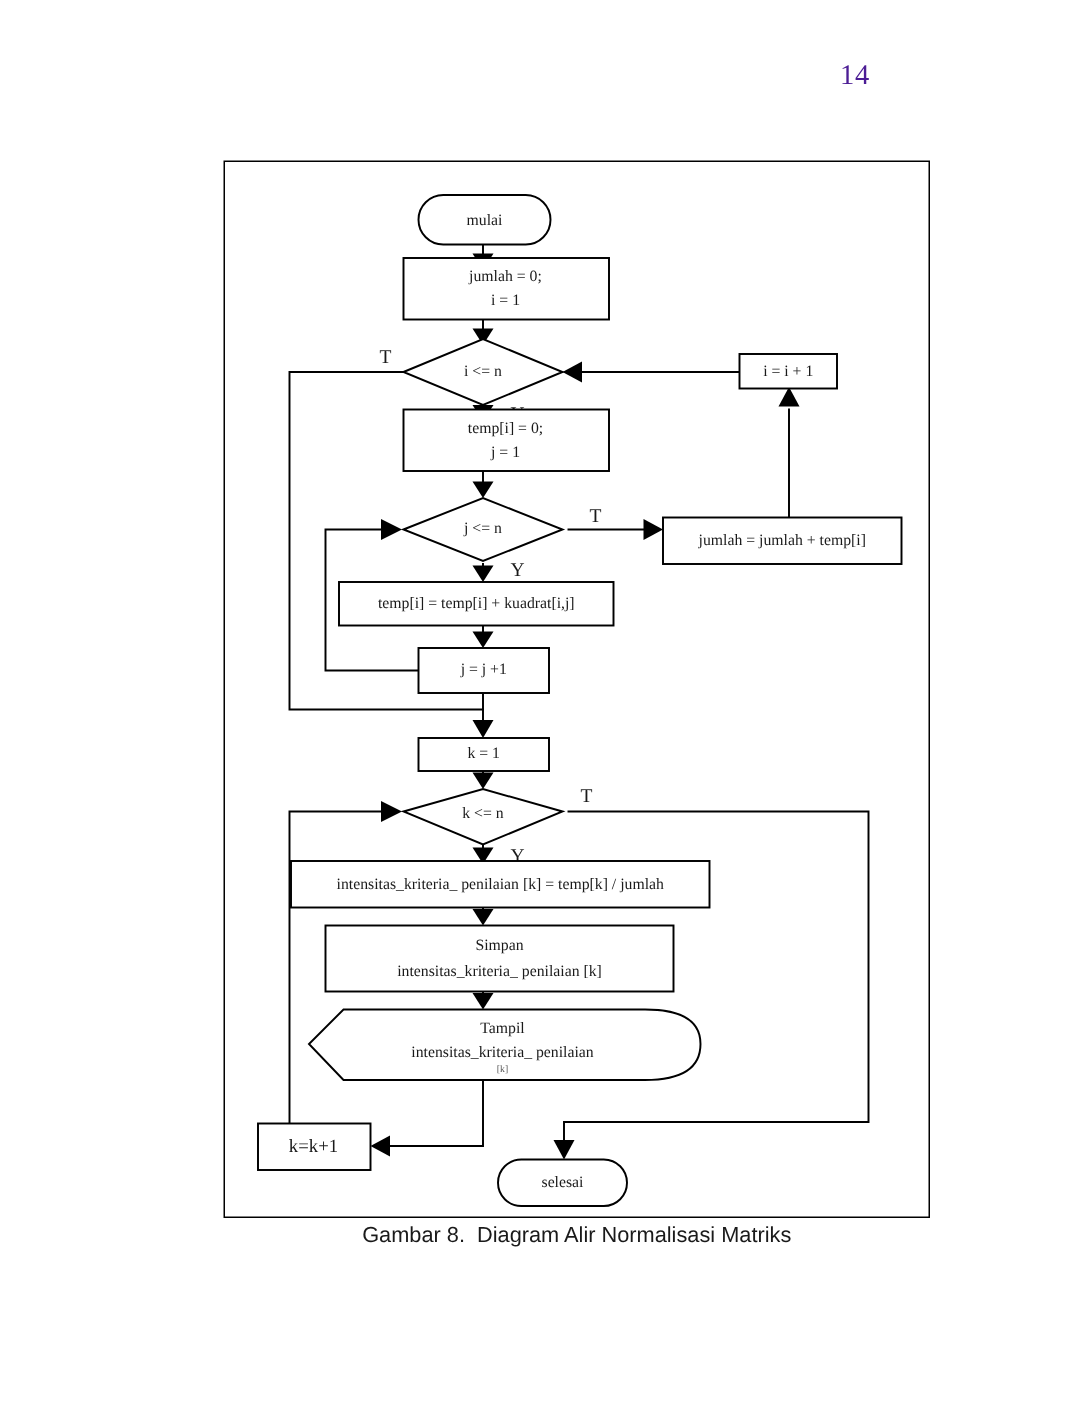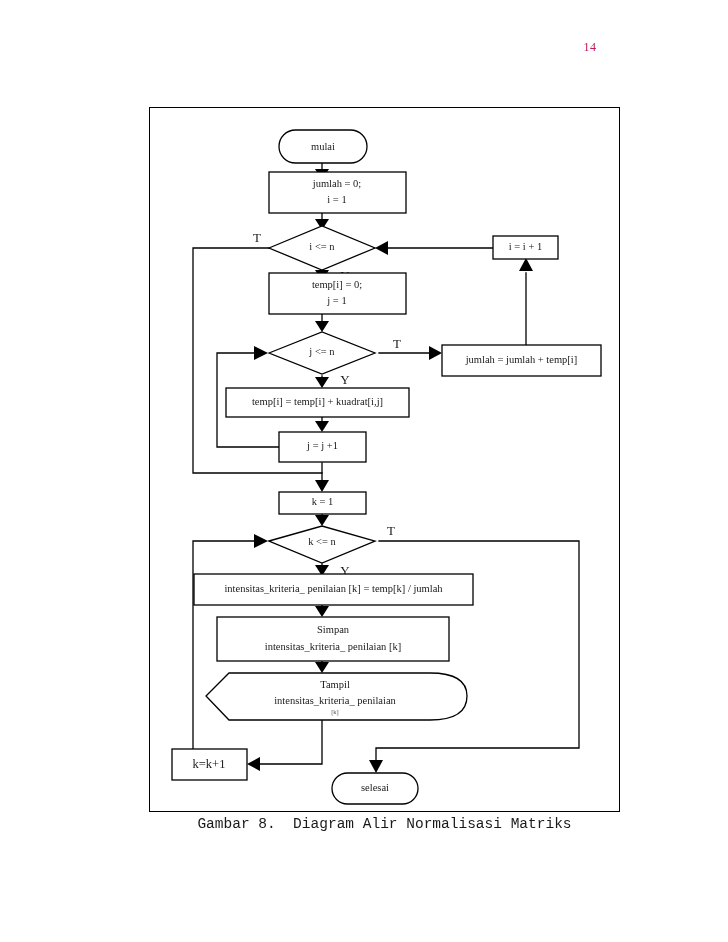--- a/index.html
+++ b/index.html
@@ -20,24 +20,24 @@
     left: 0; top: 0;
     width: 728px;
     height: 942px;
     background: #ffffff;
   }
   #page-number {
     position: absolute;
     left: 560px;
     top: 40px;
     width: 60px;
-    text-align: center;
-    font-size: 12px;
-    font-family: "Liberation Serif", "DejaVu Serif", serif;
-    color: #be185d;
+    text-align: left;
+    font-size: 19px;
+    font-family: "Liberation Serif", "DejaVu Serif", serif;
+    color: #4c1d95;
     letter-spacing: 0.5px;
   }
   #figure-frame {
     position: absolute;
     left: 149px;
     top: 86px;
     width: 471px;
     height: 705px;
     border: 1.6px solid #000000;
     box-sizing: border-box;
@@ -50,21 +50,21 @@
     top: 0;
     display: block;
   }
   #figure-caption {
     position: absolute;
     left: 149px;
     top: 816px;
     width: 471px;
     text-align: center;
     font-size: 14.5px;
-    font-family: Liberation Mono, monospace;
+    font-family: Liberation Sans, sans-serif;
     color: #1a1a1a;
     white-space: pre;
   }
   .shape-outline {
     fill: #ffffff;
     stroke: #000000;
     stroke-width: 1.3;
   }
   .flow-line {
     stroke: #000000;

